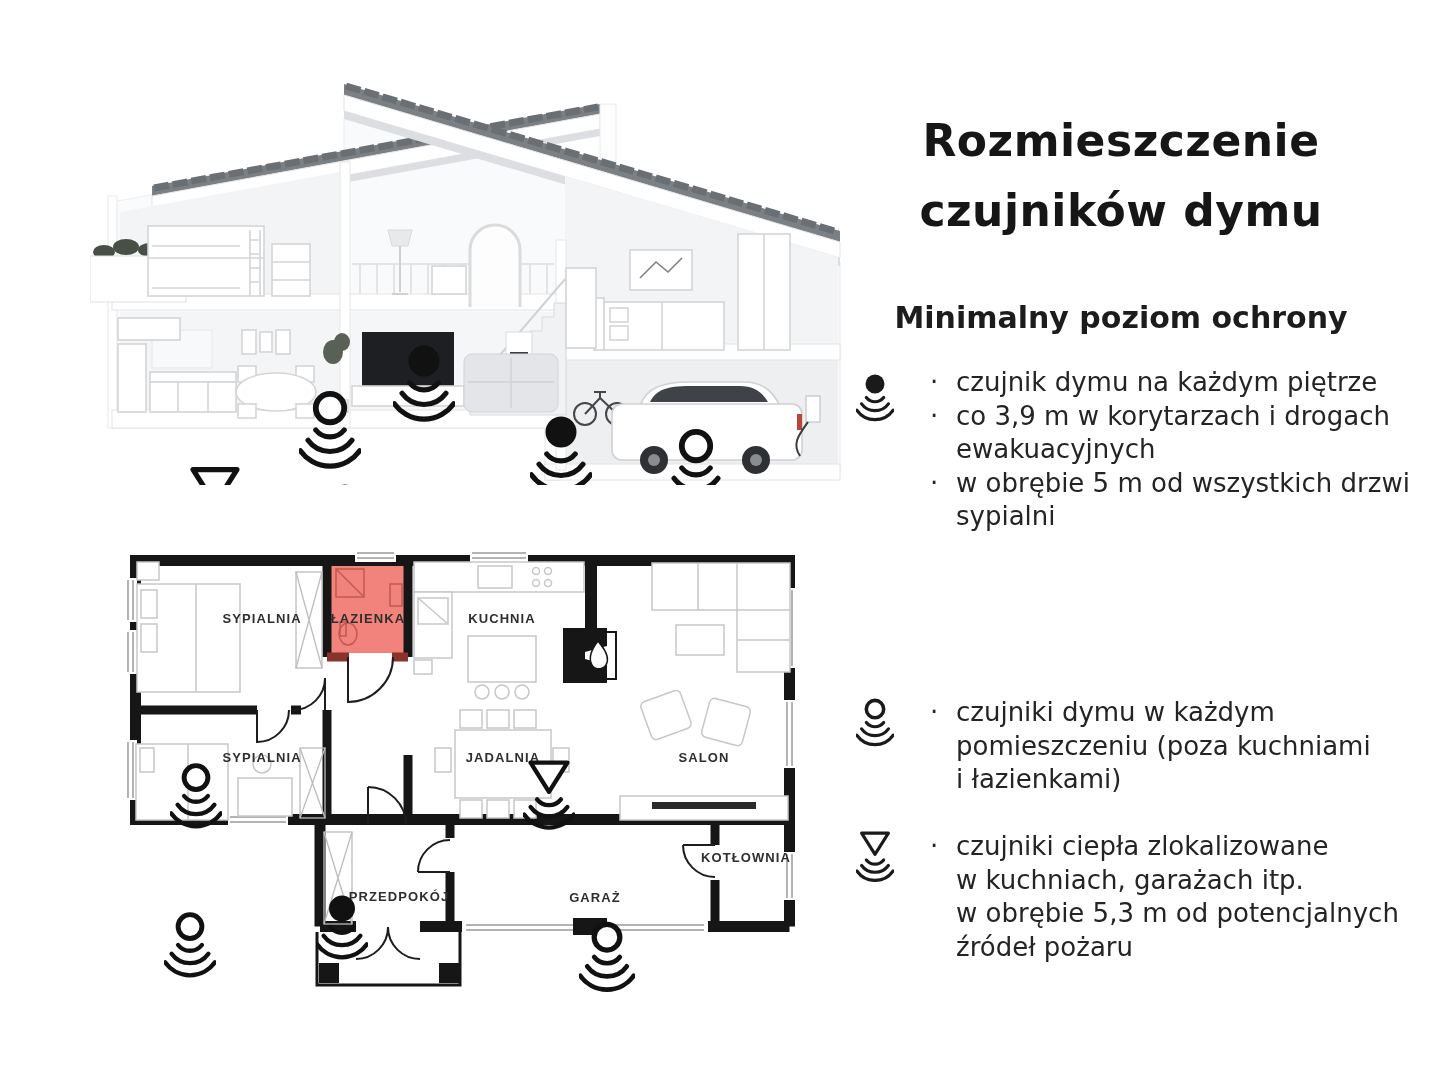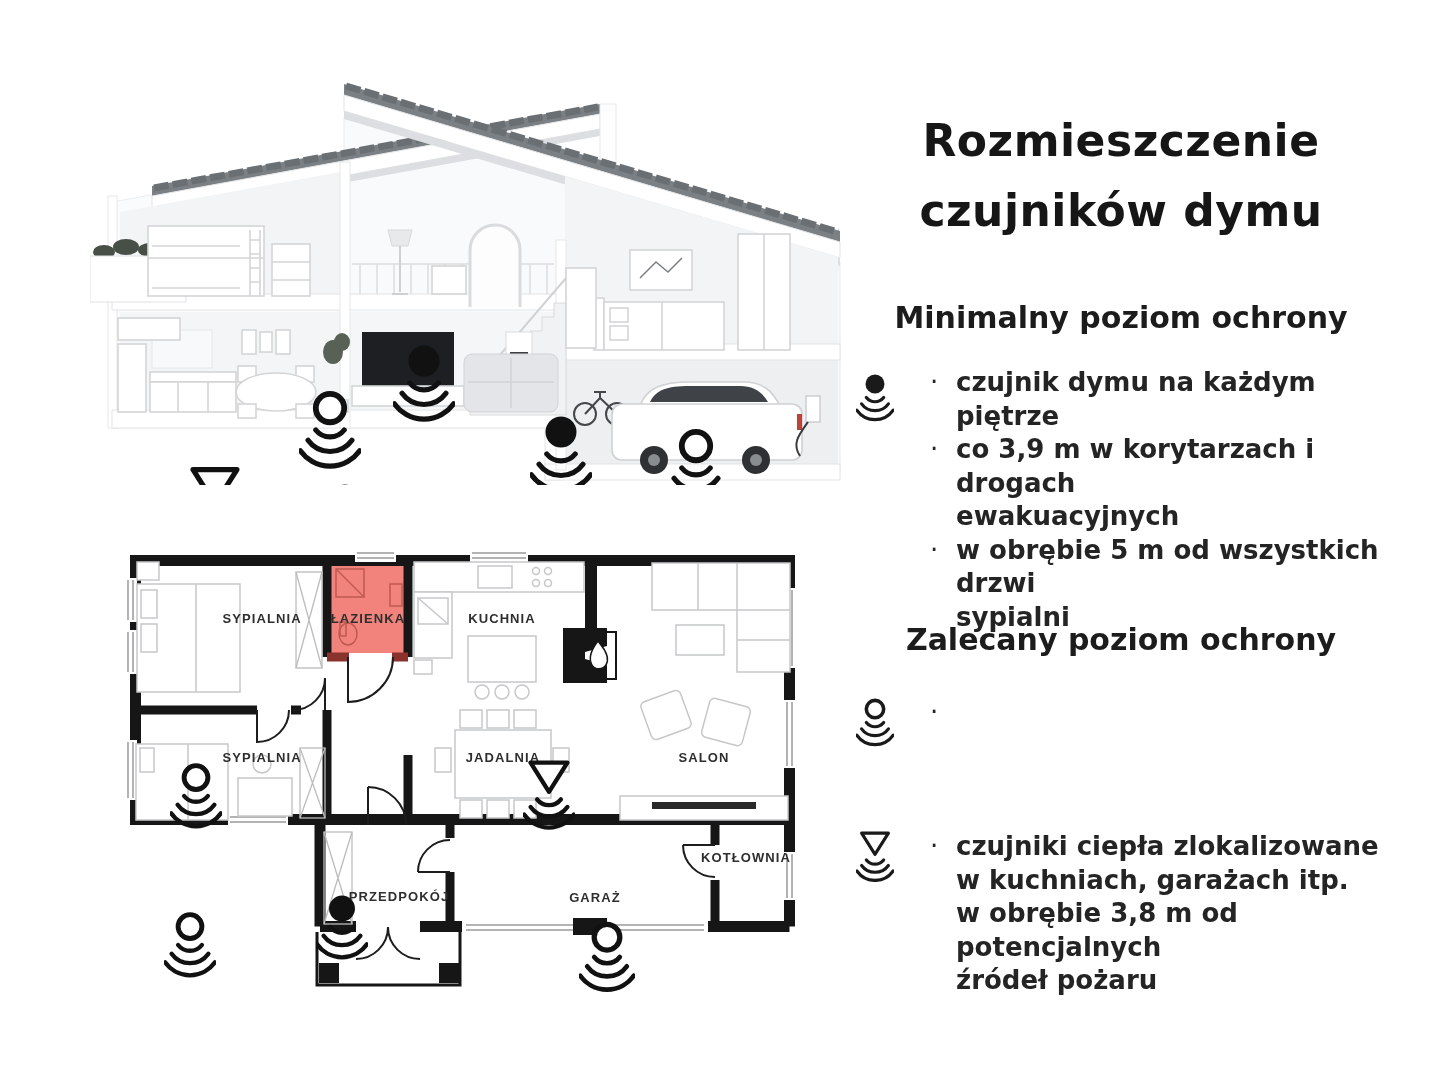--- a/index.html
+++ b/index.html
@@ -12,21 +12,21 @@
          font-weight:800;letter-spacing:.5px;color:#161616;}
   .section-heading{width:590px;left:826px;text-align:center;font-size:30px;font-weight:700;color:#1c1c1c;}
   .h1{top:300px;} .h2{top:622px;}
   .legend-group{left:846px;width:566px;}
   .g1{top:366px;} .g2{top:696px;} .g3{top:830px;}
   .group-icon{position:absolute;left:10px;color:#1a1a1a;}
   .gi1{top:7px;} .gi2{top:2px;} .gi3{top:0px;}
   .bullets{margin-left:84px;}
   .bullet{display:flex;font-size:26px;line-height:33.5px;color:#242424;}
   .marker{width:26px;flex:0 0 26px;text-align:left;}
-  .btext{white-space:pre-line;font-weight:bold;}
+  .btext{white-space:pre-line;}
   
   .room-label{font-family:"Liberation Sans",sans-serif;font-weight:700;font-size:13px;
               letter-spacing:1.1px;fill:#2e2e2e;text-anchor:middle;}
   .wall{stroke:#161616;fill:none;}
   .thinline{stroke:#9a9a9a;stroke-width:1.5;fill:none;}
   .furn{stroke:#c6c7c9;stroke-width:1.5;fill:#ffffff;}
   .furnl{stroke:#c6c7c9;stroke-width:1.5;fill:none;}
   .hatch{stroke:#bcbcbc;stroke-width:1.3;fill:none;}
   .arc{stroke:#1d1d1d;stroke-width:2;fill:none;}
   .hfurn{stroke:#d4d5d7;stroke-width:1.6;fill:#ffffff;}
@@ -398,41 +398,43 @@
 ewakuacyjnych</span>
       </div>
       <div class="bullet">
         <span class="marker">·</span>
         <span class="btext">w obrębie 5 m od wszystkich drzwi
 sypialni</span>
       </div>
     </div>
   </div>
 
-  <div class="abs section-heading h2">Zalecany poziom ochrony</div>
 
   <div class="abs legend-group g2">
     <svg class="group-icon gi2" width="38" height="49" viewBox="0 0 48 62">
         <use href="#det-smoke-outline"></use>
       </svg>
     <div class="bullets">
       <div class="bullet">
         <span class="marker">·</span>
+        <span class="btext">czujniki dymu w każdym
+pomieszczeniu (poza kuchniami
+i łazienkami)</span>
       </div>
     </div>
   </div>
 
   <div class="abs legend-group g3">
     <svg class="group-icon gi3" width="38" height="52" viewBox="0 0 48 66">
         <use href="#det-heat"></use>
       </svg>
     <div class="bullets">
       <div class="bullet">
         <span class="marker">·</span>
         <span class="btext">czujniki ciepła zlokalizowane
 w kuchniach, garażach itp.
-w obrębie 3,8 m od potencjalnych
+w obrębie 5,3 m od potencjalnych
 źródeł pożaru</span>
       </div>
     </div>
   </div>
 
 </div>
 
 </body></html>

